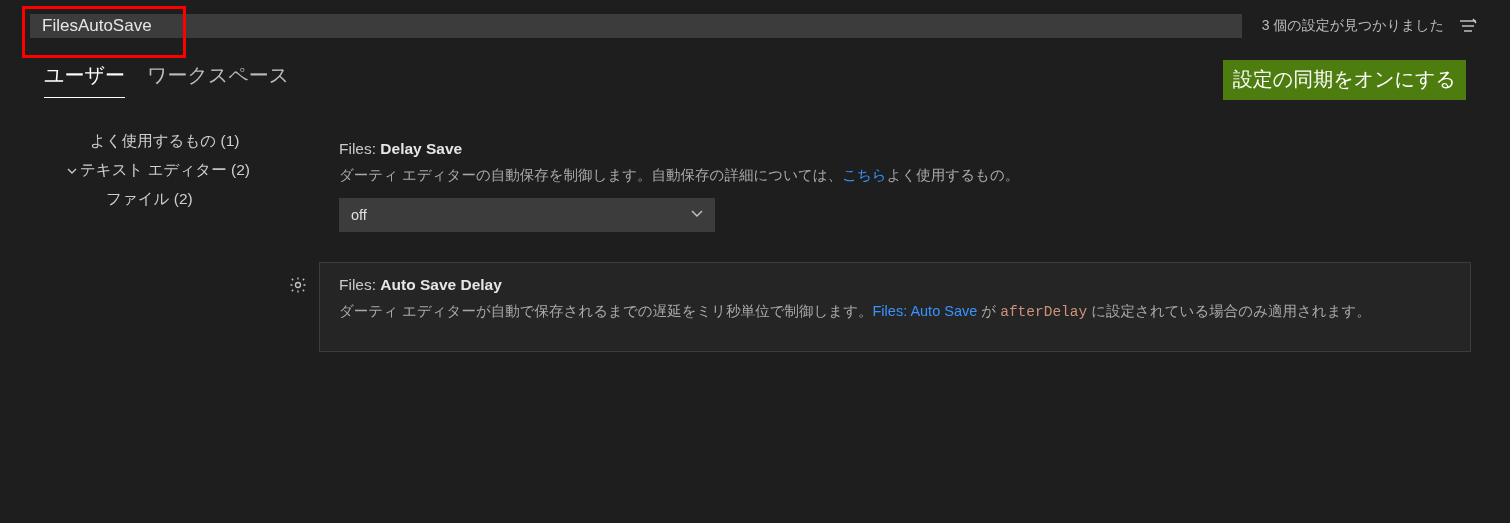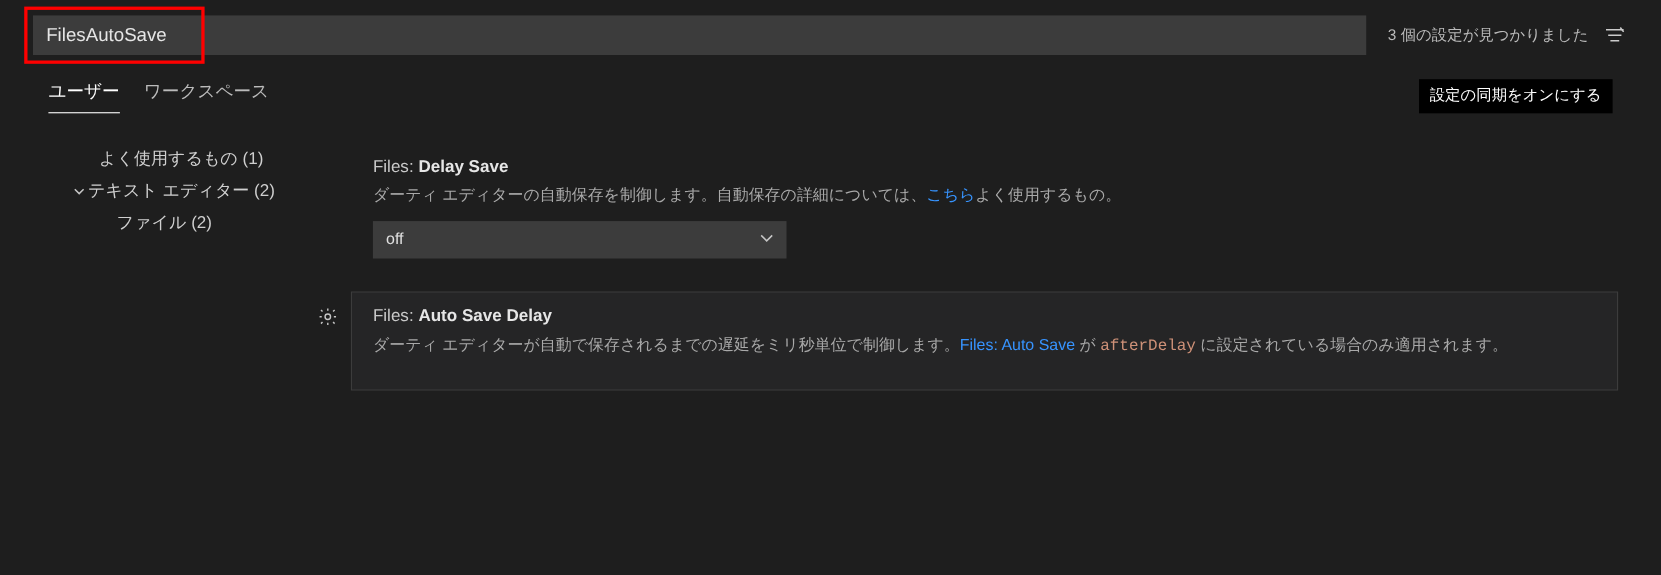--- a/index.html
+++ b/index.html
@@ -17,21 +17,21 @@
     align-items: center;
     padding: 14px 30px 0 30px;
     gap: 12px;
   }
   .search-wrap {
     flex: 1;
     position: relative;
   }
   .search-input {
     width: 100%;
-    height: 36px;
+    height: 24px;
     background: #3c3c3c;
     border: none;
     color: #e6e6e6;
     font-size: 17px;
     padding: 0 12px;
     outline: none;
   }
   .search-highlight {
     position: absolute;
     top: -8px; left: -8px;
@@ -56,36 +56,36 @@
     padding: 22px 44px 0 44px;
     border-bottom: 1px solid #2a2a2a00;
   }
   .tabs {
     display: flex;
     gap: 22px;
     flex: 1;
     align-items: flex-end;
   }
   .tab {
-    font-size: 16px;
+    font-size: 20px;
     color: #bbbbbb;
     padding-bottom: 8px;
     cursor: pointer;
     border-bottom: 1px solid transparent;
   }
   .tab.active {
     color: #ffffff;
     border-bottom: 1px solid #ffffff;
   }
   .sync-btn {
-    background: #000000;
+    background: #4d7c0f;
     color: #ffffff;
     border: none;
     padding: 6px 10px 7px 10px;
-    font-size: 14px;
+    font-size: 20px;
     cursor: pointer;
   }
   .body-row {
     display: flex;
     padding-top: 26px;
   }
   .sidebar {
     width: 320px;
     padding-left: 66px;
     font-size: 15.5px;

